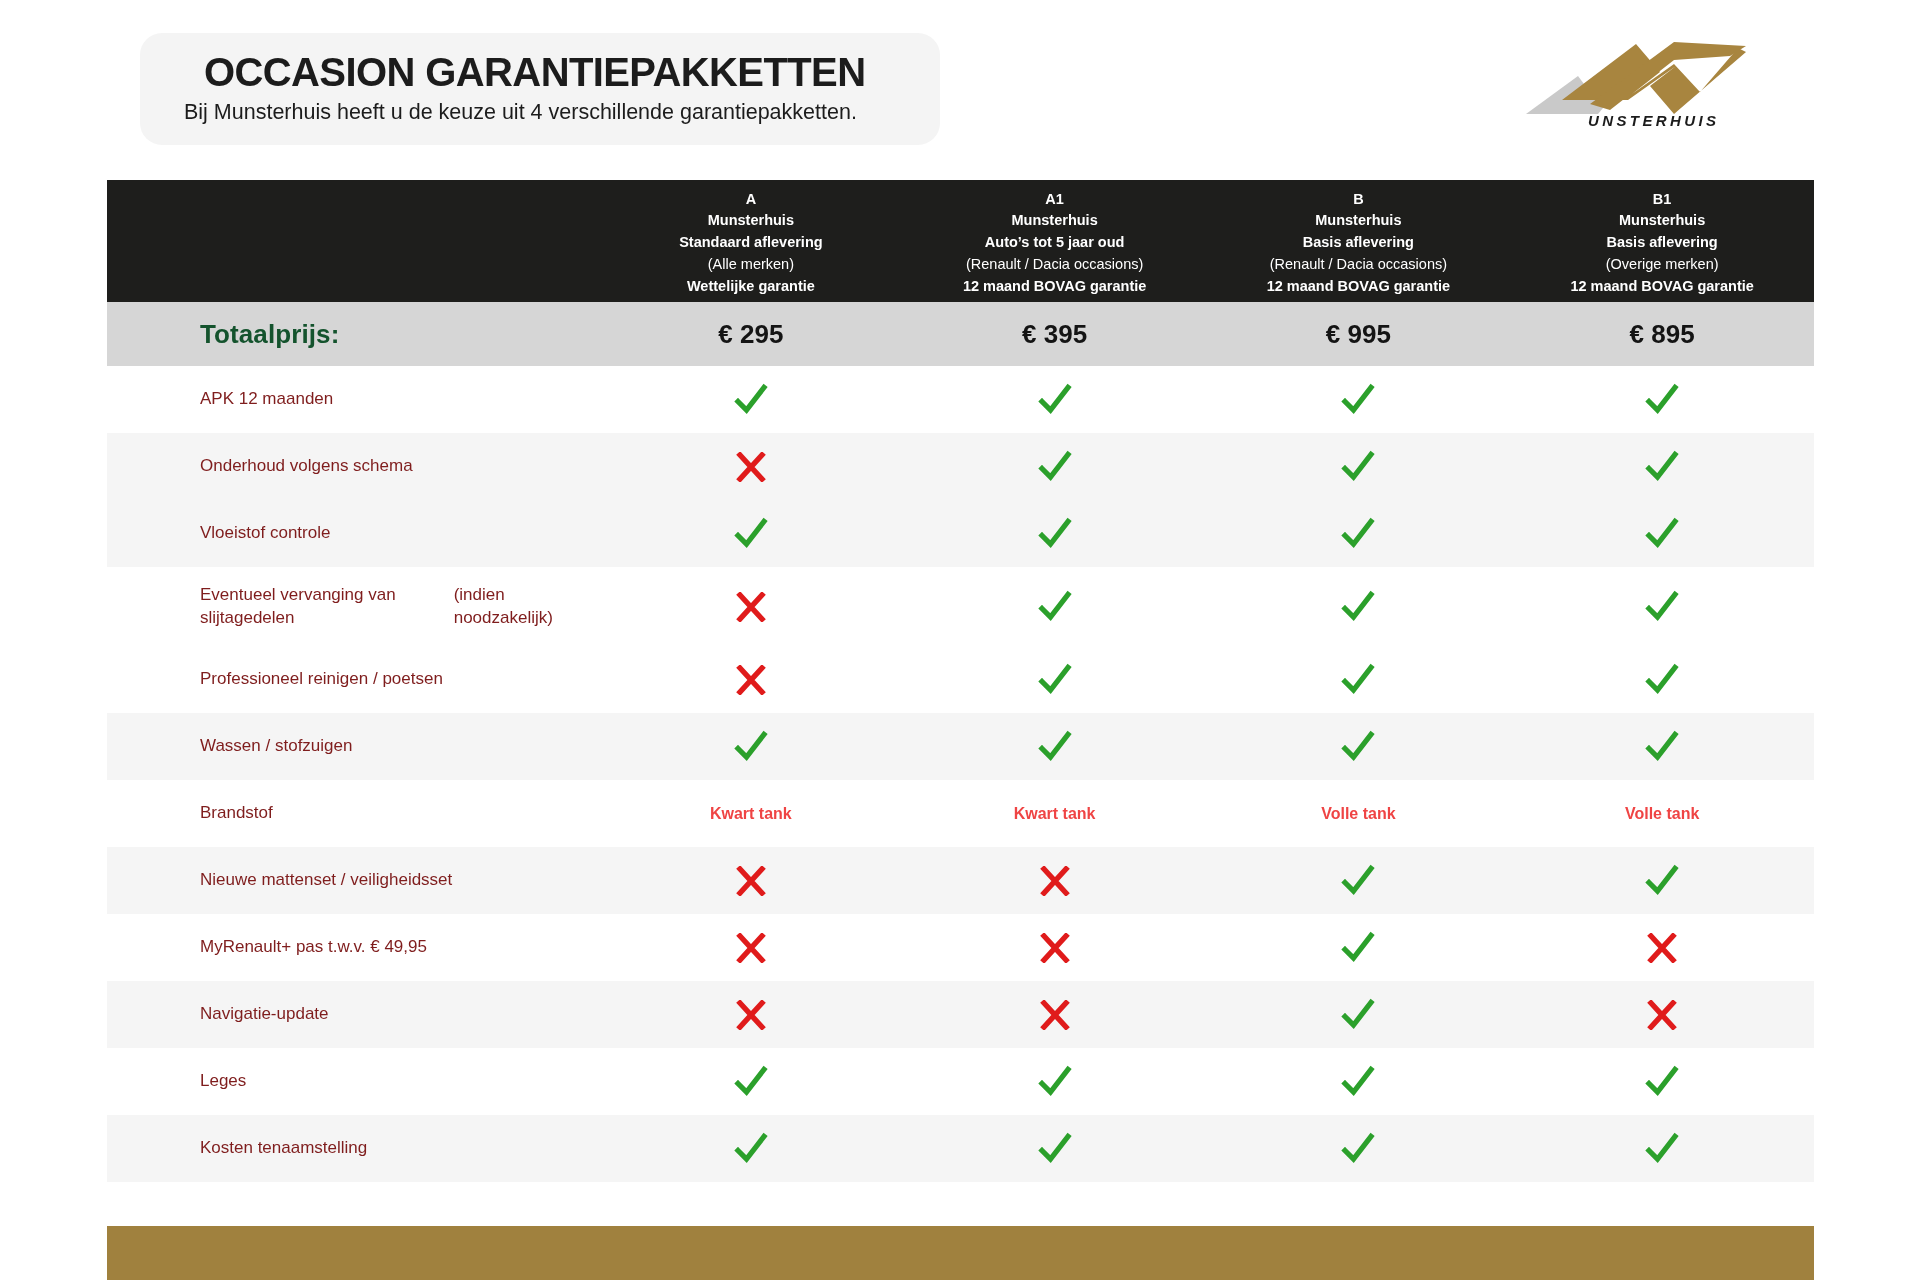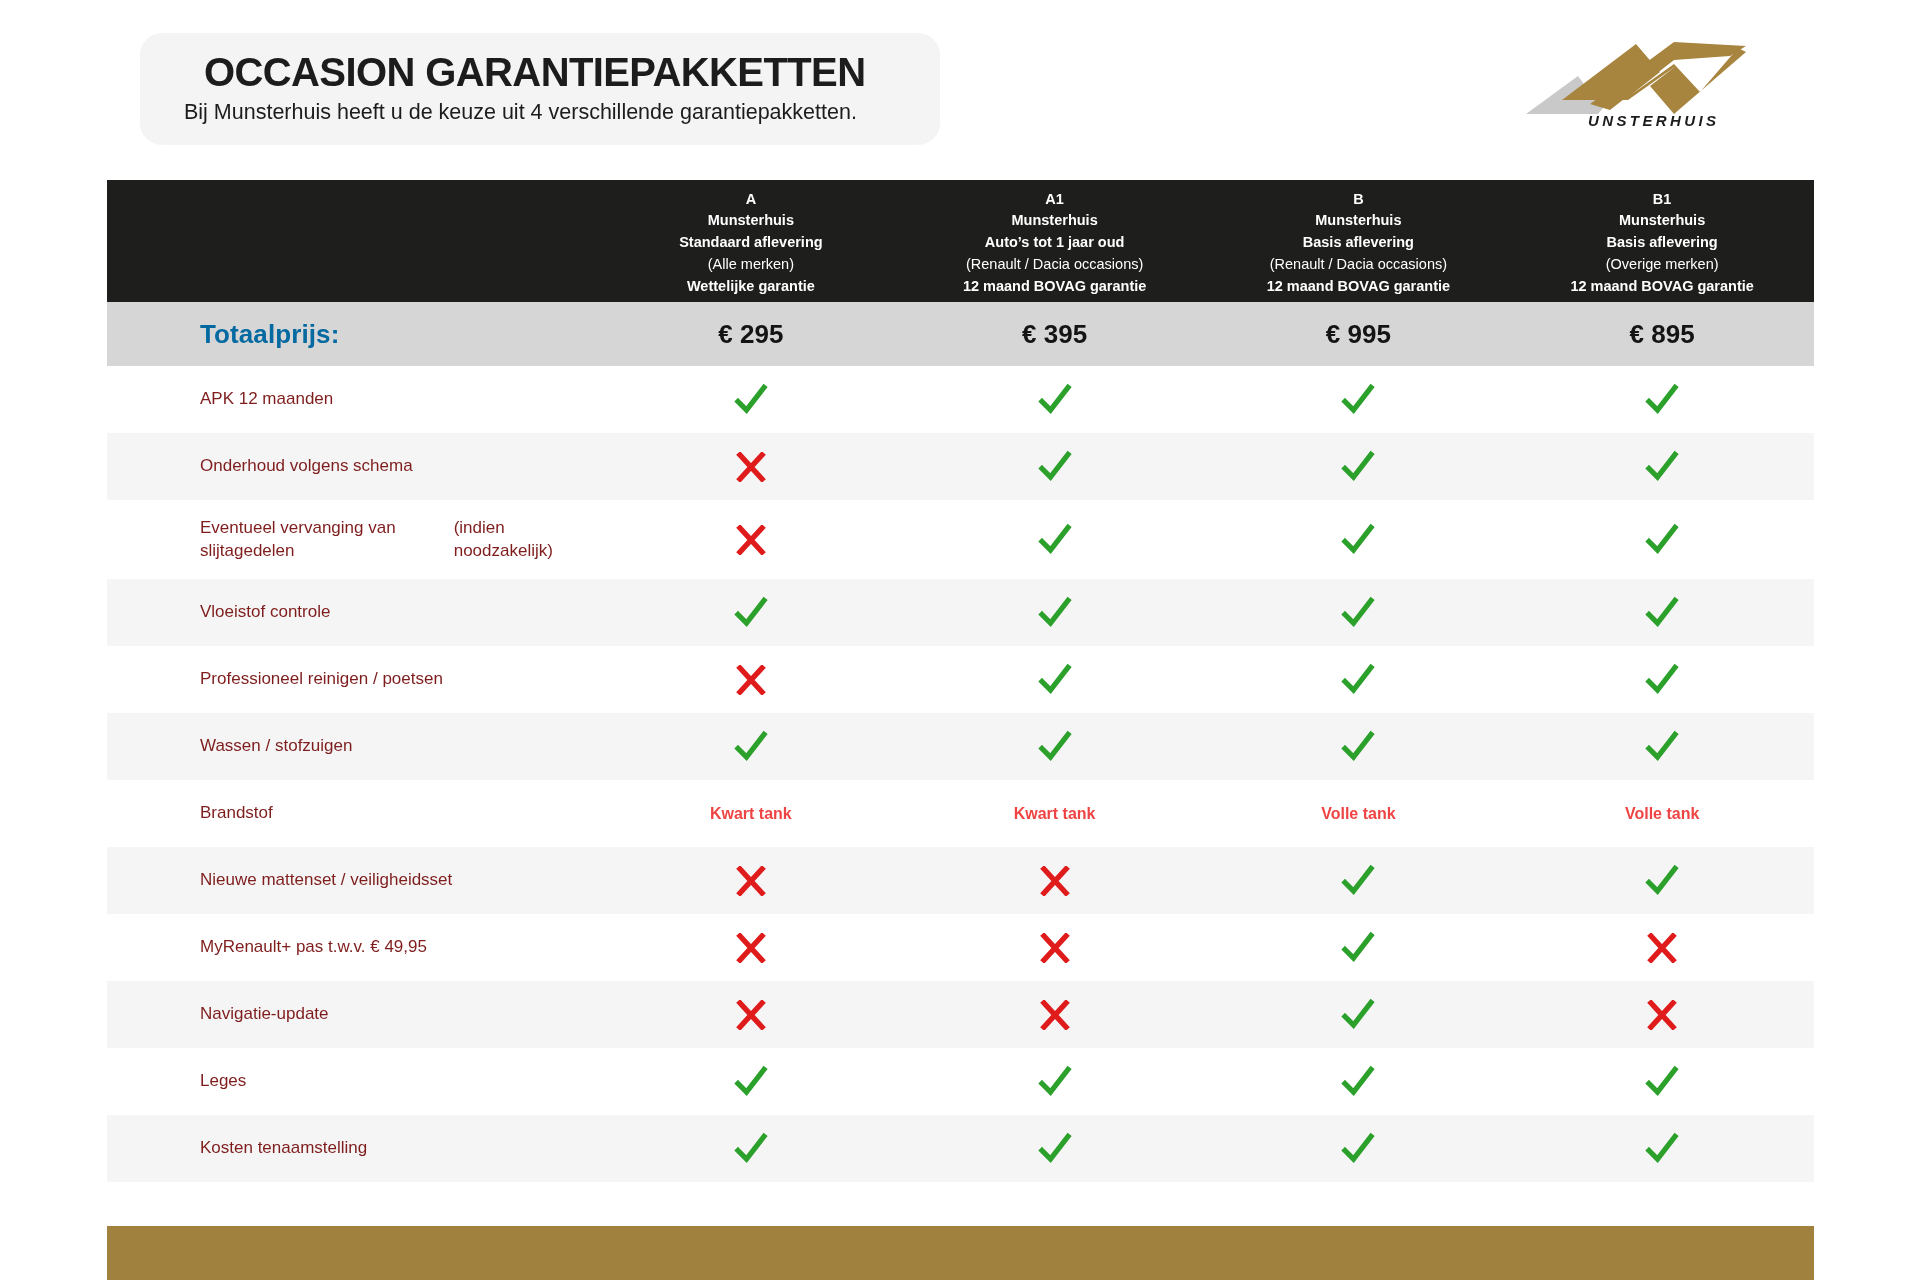--- a/index.html
+++ b/index.html
@@ -99,21 +99,21 @@
   .hdr-line.light { font-weight: 400; }
 
   
   .row-price {
     background: #d6d6d6;
     height: 64px;
   }
   .row-price .cell-label {
     font-size: 26px;
     font-weight: 700;
-    color: #0369a1;
+    color: #14532d;
     letter-spacing: 0.1px;
   }
   .row-price .cell-col {
     font-size: 26px;
     font-weight: 700;
     color: #141414;
   }
 
   
   .row-data { height: 67px; background: #ffffff; }
@@ -170,21 +170,21 @@
         <div class="hdr-code">A</div>
         <div class="hdr-line">Munsterhuis</div>
         <div class="hdr-line">Standaard aflevering</div>
         <div class="hdr-line light">(Alle merken)</div>
         <div class="hdr-line">Wettelijke garantie</div>
       </div>
 
       <div class="cell-col">
         <div class="hdr-code">A1</div>
         <div class="hdr-line">Munsterhuis</div>
-        <div class="hdr-line">Auto’s tot 1 jaar oud</div>
+        <div class="hdr-line">Auto’s tot 5 jaar oud</div>
         <div class="hdr-line light">(Renault / Dacia occasions)</div>
         <div class="hdr-line">12 maand BOVAG garantie</div>
       </div>
 
       <div class="cell-col">
         <div class="hdr-code">B</div>
         <div class="hdr-line">Munsterhuis</div>
         <div class="hdr-line">Basis aflevering</div>
         <div class="hdr-line light">(Renault / Dacia occasions)</div>
         <div class="hdr-line">12 maand BOVAG garantie</div>
@@ -267,62 +267,62 @@
             </span>
           </div>
           <div class="cell-col">
             <span class="mark">
               <svg width="34" height="34" viewBox="0 0 34 34">
                 <path d="M4 18.5 L12.5 27 L30 4.5" fill="none" stroke="#2ba02b" stroke-width="5.2" stroke-linecap="square" stroke-linejoin="miter"></path>
               </svg>
             </span>
           </div>
         </div>
+        <div class="row row-data alt">
+          <div class="cell-label">
+            <span>Vloeistof controle</span>
+          </div>
+          <div class="cell-col">
+            <span class="mark">
+              <svg width="34" height="34" viewBox="0 0 34 34">
+                <path d="M4 18.5 L12.5 27 L30 4.5" fill="none" stroke="#2ba02b" stroke-width="5.2" stroke-linecap="square" stroke-linejoin="miter"></path>
+              </svg>
+            </span>
+          </div>
+          <div class="cell-col">
+            <span class="mark">
+              <svg width="34" height="34" viewBox="0 0 34 34">
+                <path d="M4 18.5 L12.5 27 L30 4.5" fill="none" stroke="#2ba02b" stroke-width="5.2" stroke-linecap="square" stroke-linejoin="miter"></path>
+              </svg>
+            </span>
+          </div>
+          <div class="cell-col">
+            <span class="mark">
+              <svg width="34" height="34" viewBox="0 0 34 34">
+                <path d="M4 18.5 L12.5 27 L30 4.5" fill="none" stroke="#2ba02b" stroke-width="5.2" stroke-linecap="square" stroke-linejoin="miter"></path>
+              </svg>
+            </span>
+          </div>
+          <div class="cell-col">
+            <span class="mark">
+              <svg width="34" height="34" viewBox="0 0 34 34">
+                <path d="M4 18.5 L12.5 27 L30 4.5" fill="none" stroke="#2ba02b" stroke-width="5.2" stroke-linecap="square" stroke-linejoin="miter"></path>
+              </svg>
+            </span>
+          </div>
+        </div>
         <div class="row row-data tall">
           <div class="cell-label">
             <span>Eventueel vervanging van slijtagedelen</span>
             <span>(indien noodzakelijk)</span>
           </div>
           <div class="cell-col">
             <span class="mark">
               <svg width="30" height="30" viewBox="0 0 30 30">
                 <path d="M4 3 L26 27 M26 3 L4 27" fill="none" stroke="#e01b1b" stroke-width="5.4" stroke-linecap="square"></path>
-              </svg>
-            </span>
-          </div>
-          <div class="cell-col">
-            <span class="mark">
-              <svg width="34" height="34" viewBox="0 0 34 34">
-                <path d="M4 18.5 L12.5 27 L30 4.5" fill="none" stroke="#2ba02b" stroke-width="5.2" stroke-linecap="square" stroke-linejoin="miter"></path>
-              </svg>
-            </span>
-          </div>
-          <div class="cell-col">
-            <span class="mark">
-              <svg width="34" height="34" viewBox="0 0 34 34">
-                <path d="M4 18.5 L12.5 27 L30 4.5" fill="none" stroke="#2ba02b" stroke-width="5.2" stroke-linecap="square" stroke-linejoin="miter"></path>
-              </svg>
-            </span>
-          </div>
-          <div class="cell-col">
-            <span class="mark">
-              <svg width="34" height="34" viewBox="0 0 34 34">
-                <path d="M4 18.5 L12.5 27 L30 4.5" fill="none" stroke="#2ba02b" stroke-width="5.2" stroke-linecap="square" stroke-linejoin="miter"></path>
-              </svg>
-            </span>
-          </div>
-        </div>
-        <div class="row row-data alt">
-          <div class="cell-label">
-            <span>Vloeistof controle</span>
-          </div>
-          <div class="cell-col">
-            <span class="mark">
-              <svg width="34" height="34" viewBox="0 0 34 34">
-                <path d="M4 18.5 L12.5 27 L30 4.5" fill="none" stroke="#2ba02b" stroke-width="5.2" stroke-linecap="square" stroke-linejoin="miter"></path>
               </svg>
             </span>
           </div>
           <div class="cell-col">
             <span class="mark">
               <svg width="34" height="34" viewBox="0 0 34 34">
                 <path d="M4 18.5 L12.5 27 L30 4.5" fill="none" stroke="#2ba02b" stroke-width="5.2" stroke-linecap="square" stroke-linejoin="miter"></path>
               </svg>
             </span>
           </div>

